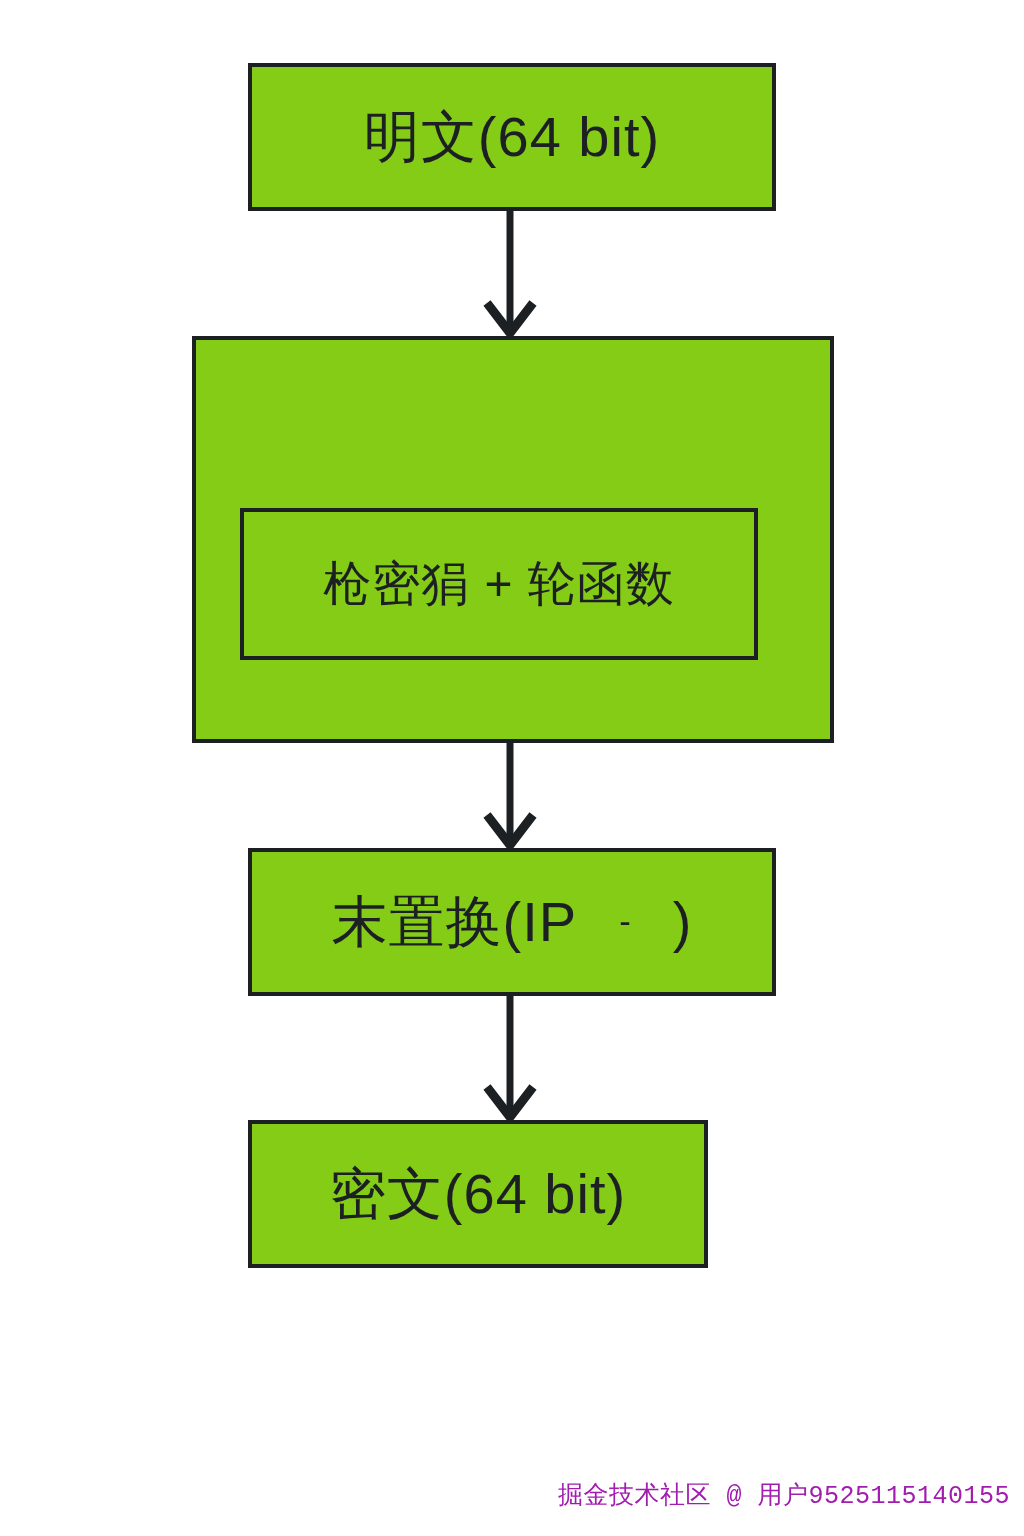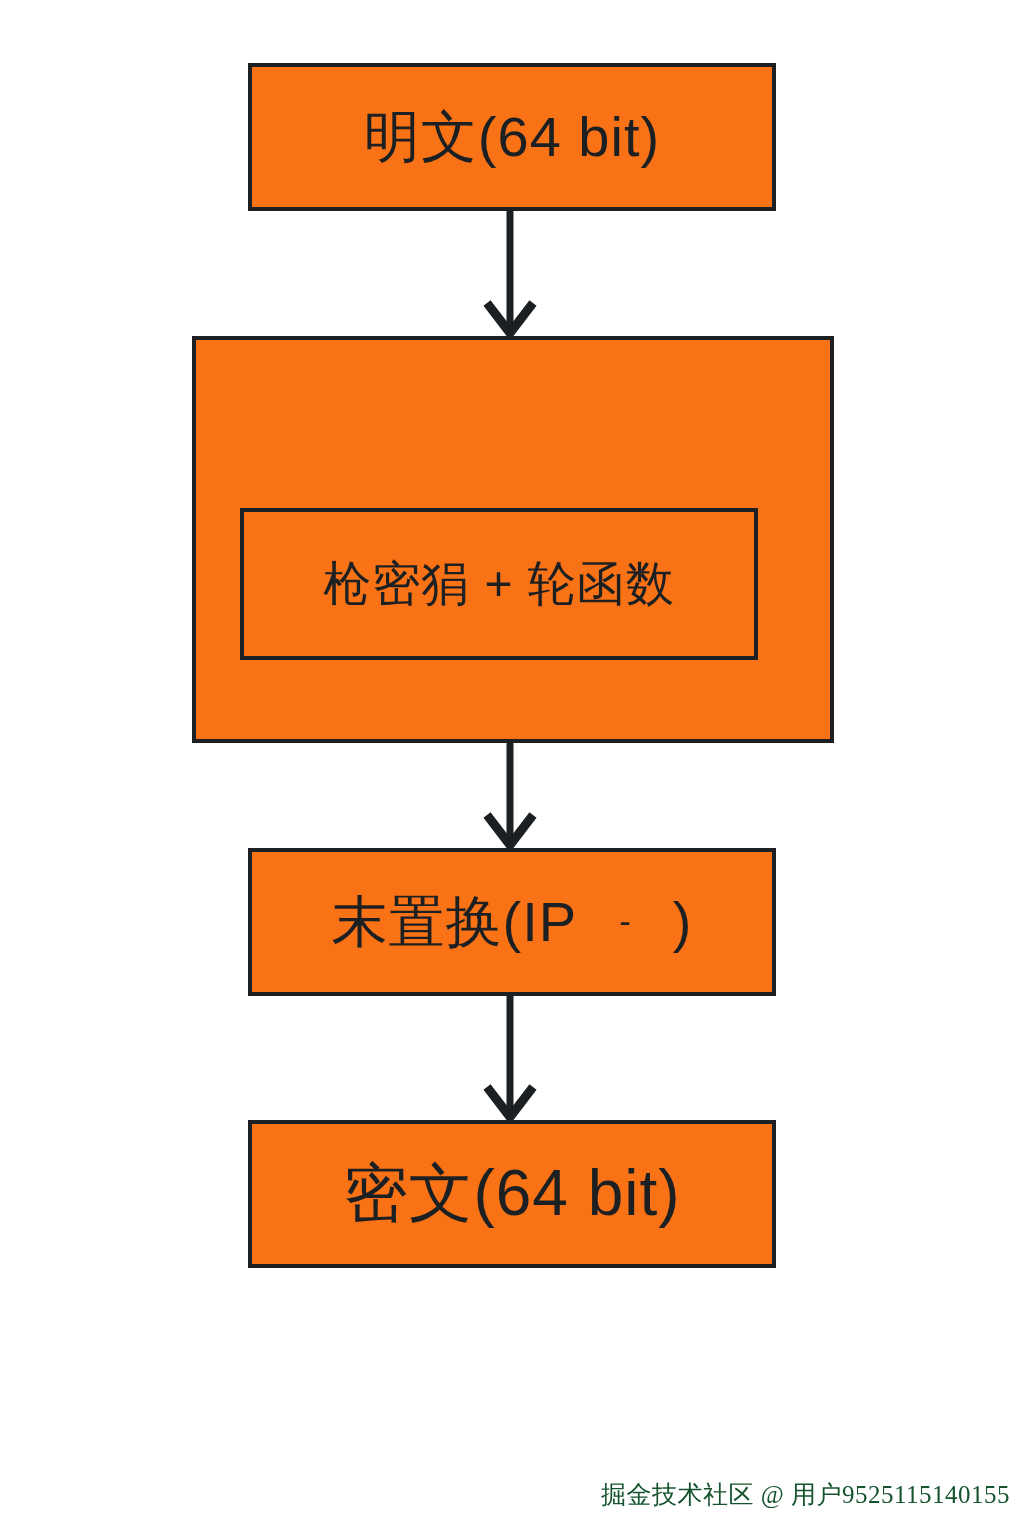--- a/index.html
+++ b/index.html
@@ -21,21 +21,21 @@
     left: 0;
     top: 0;
     width: 1024px;
     height: 1536px;
   }
 
   .node {
     position: absolute;
     box-sizing: border-box;
     border: 4px solid #1d2023;
-    background: #f97316;
+    background: #84cc16;
     display: flex;
     align-items: center;
     justify-content: center;
     text-align: center;
     line-height: 1.15;
     white-space: nowrap;
   }
 
   
   #node-plaintext {
@@ -91,46 +91,46 @@
   #node-final-permutation .sup {
     font-size: 0.62em;
     vertical-align: 0.58em;
     letter-spacing: 0;
   }
 
   
   #node-ciphertext {
     left: 248px;
     top: 1120px;
-    width: 528px;
+    width: 460px;
     height: 148px;
-    font-size: 64px;
+    font-size: 56px;
     letter-spacing: 1px;
   }
 
   
   .connector {
     position: absolute;
     left: 0;
     top: 0;
     width: 1024px;
     height: 1536px;
     pointer-events: none;
   }
 
   
   #watermark {
     position: absolute;
     right: 14px;
     top: 1478px;
     font-size: 25px;
-    color: #14532d;
+    color: #a21caf;
     letter-spacing: 0.5px;
     white-space: nowrap;
-    font-family: Liberation Serif, serif;
+    font-family: Liberation Mono, monospace;
     text-shadow: 0 1px 0 #ffffff;
   }
 </style>
 </head>
 <body>
 
 <div id="diagram">
 
   <svg class="connector" viewBox="0 0 1024 1536" width="1024" height="1536" aria-hidden="true">
     <g stroke="#1d2023" stroke-width="7" fill="none" stroke-linecap="butt">

